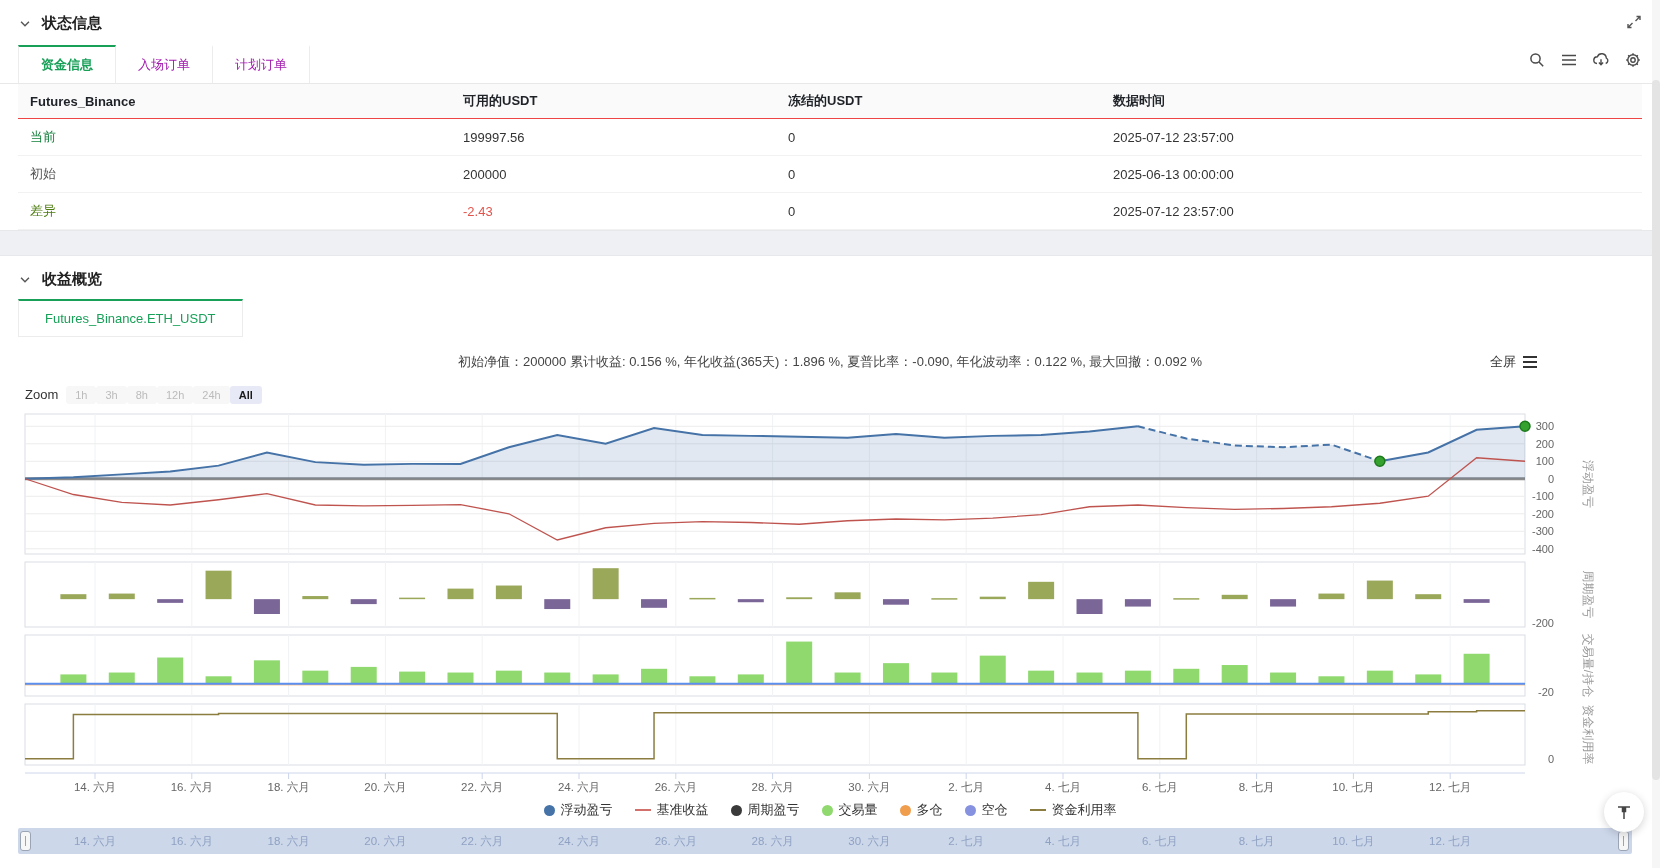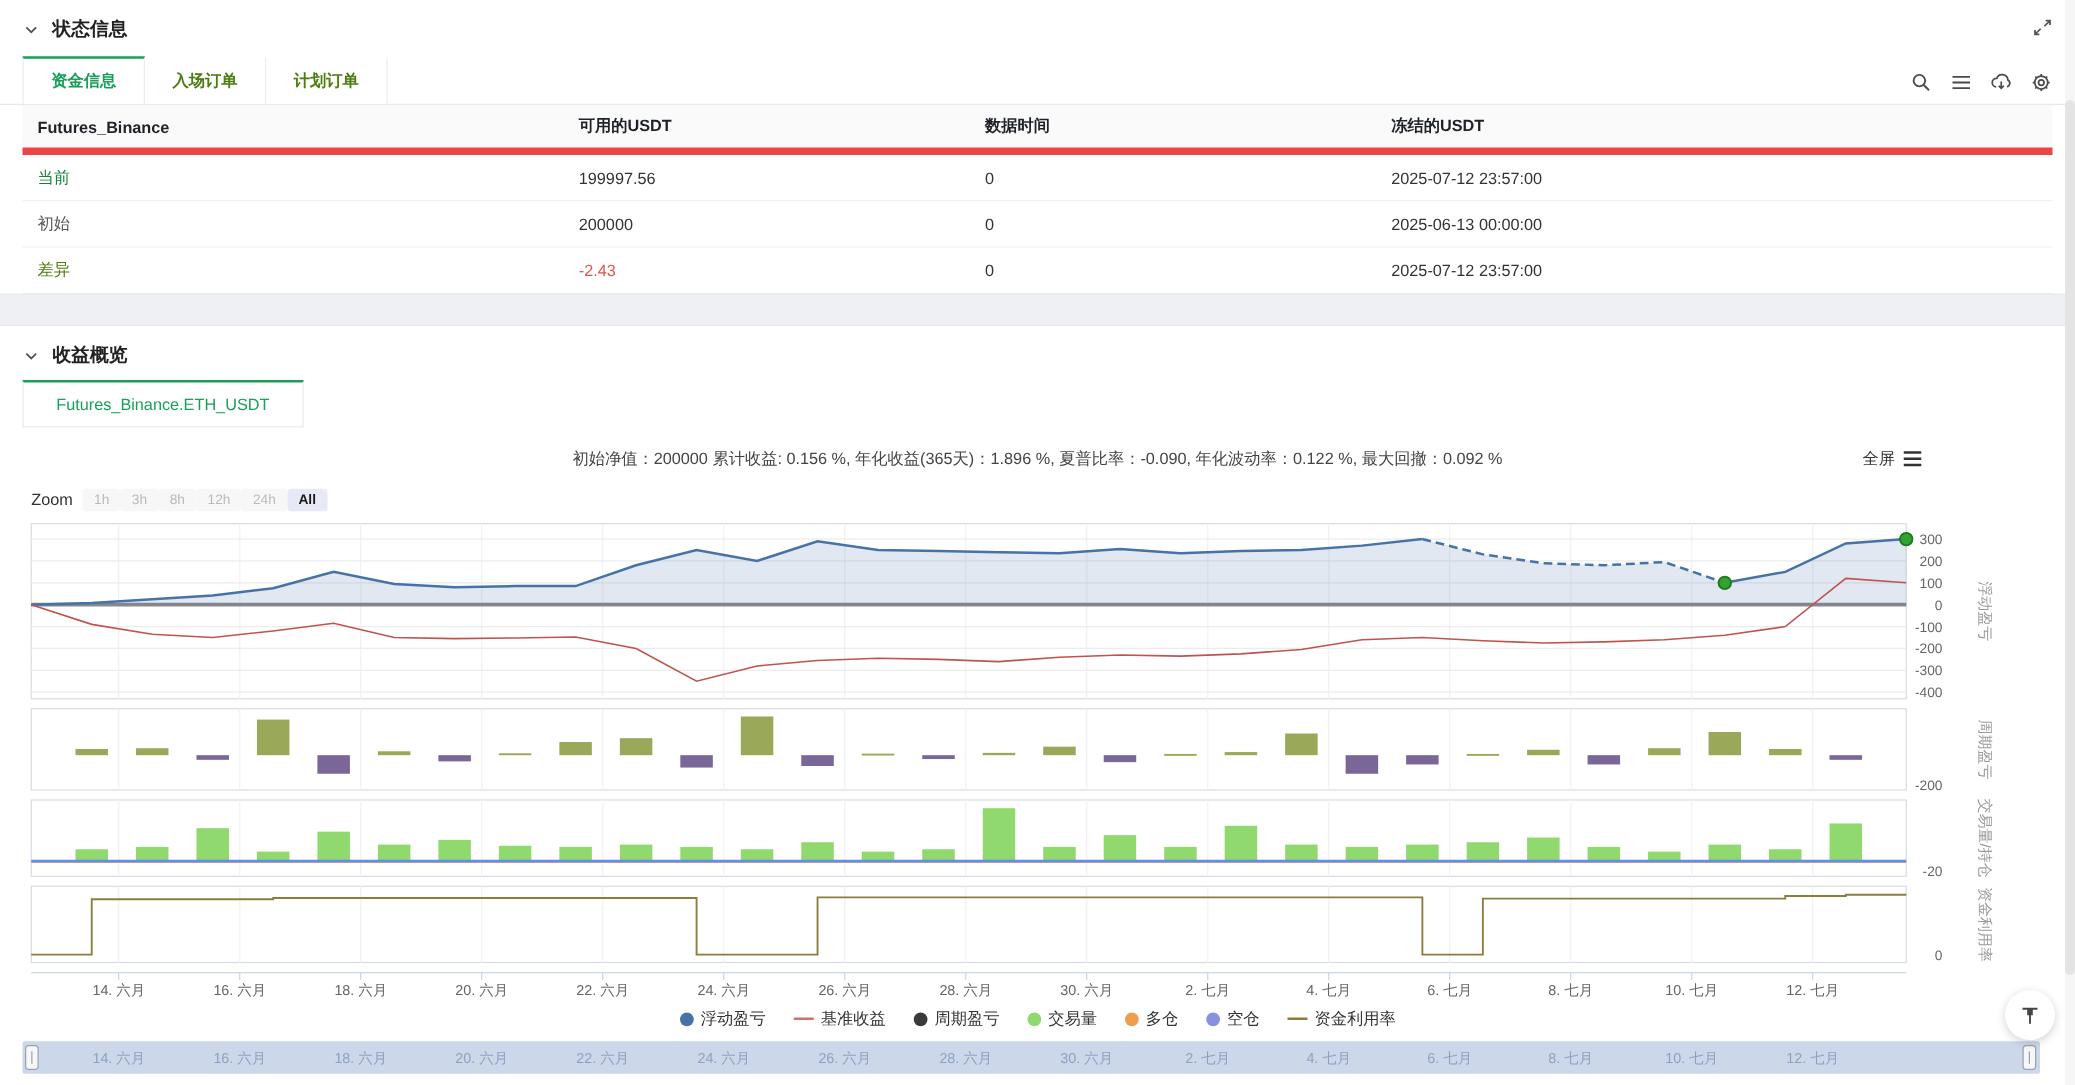--- a/index.html
+++ b/index.html
@@ -8,32 +8,32 @@
   .page { position:relative; width:1660px; height:868px; background:#fff; }
 
   
   .card { background:#fff; }
   .sec-head { display:flex; align-items:center; gap:10px; padding:14px 18px 8px 18px; position:relative; }
   .sec-head h2 { font-size:15px; font-weight:bold; color:#222; }
   .chev { width:14px; height:14px; color:#555; }
   .expand-btn { position:absolute; right:18px; top:14px; width:16px; height:16px; color:#555; cursor:pointer; }
 
   
-  .tabrow { display:flex; align-items:flex-end; justify-content:space-between; padding:0 18px; border-bottom:1px solid #e8e8e8; margin-top:4px; }
+  .tabrow { display:flex; align-items:center; justify-content:space-between; padding:0 18px; border-bottom:1px solid #e8e8e8; margin-top:4px; }
   .tabs { display:flex; }
-  .tab { padding:9px 22px; font-size:13px; color:#4d7c0f; background:#fff; border-right:1px solid #ececec; border-top:2px solid transparent; cursor:pointer;font-weight:bold; }
+  .tab { padding:9px 22px; font-size:13px; color:#a21caf; background:#fff; border-right:1px solid #ececec; border-top:2px solid transparent; cursor:pointer; }
   .tab:first-child { border-left:1px solid #ececec; }
   .tab.active { color:#18a058; border-top:2px solid #18a058; font-weight:bold; }
   .tool-icons { display:flex; align-items:center; gap:14px; padding-bottom:8px; }
   .icon-btn { width:18px; height:18px; color:#4a4a4a; cursor:pointer; }
 
   
   .table { margin:0 18px; font-size:13px; }
   .trow { display:grid; grid-template-columns:433px 325px 325px 444px; align-items:center; }
-  .trow.head { background:#fafafa; border-bottom:6px solid #ef4444; }
+  .trow.head { background:#fafafa; border-bottom:1px solid #ef4444; }
   .trow.head > div { font-weight:bold; color:#1f2328; padding:8px 12px; }
   .trow.body { border-bottom:1px solid #f2f2f2; }
   .trow.body > div { padding:9px 12px; color:#333; }
 
   
   .divider { height:26px; background:#eef0f3; border-top:1px solid #e6e8eb; border-bottom:1px solid #e6e8eb; }
 
   
   .tabrow2 { padding:0 18px; margin-top:2px; }
   .tab2 { display:inline-block; padding:10px 26px; font-size:13px; color:#18a058; background:#fff;
@@ -110,22 +110,22 @@
             <circle cx="9" cy="9" r="5.2"></circle>
             <path d="M9 2.2 V3.9 M9 14.1 V15.8 M2.2 9 H3.9 M14.1 9 H15.8 M4.2 4.2 L5.4 5.4 M12.6 12.6 L13.8 13.8 M13.8 4.2 L12.6 5.4 M5.4 12.6 L4.2 13.8"></path>
           </svg>
       </div>
     </div>
 
     <div class="table" id="acct-table">
         <div class="trow head">
           <div>Futures_Binance</div>
           <div>可用的USDT</div>
+          <div>冻结的USDT</div>
           <div>数据时间</div>
-          <div>冻结的USDT</div>
         </div>
         <div class="trow body">
           <div style="color: #15803d;">当前</div>
           <div style="color: rgb(51, 51, 51);">199997.56</div>
           <div>0</div>
           <div>2025-07-12 23:57:00</div>
         </div>
         <div class="trow body">
           <div style="color: rgb(85, 85, 85);">初始</div>
           <div style="color: rgb(51, 51, 51);">200000</div>

